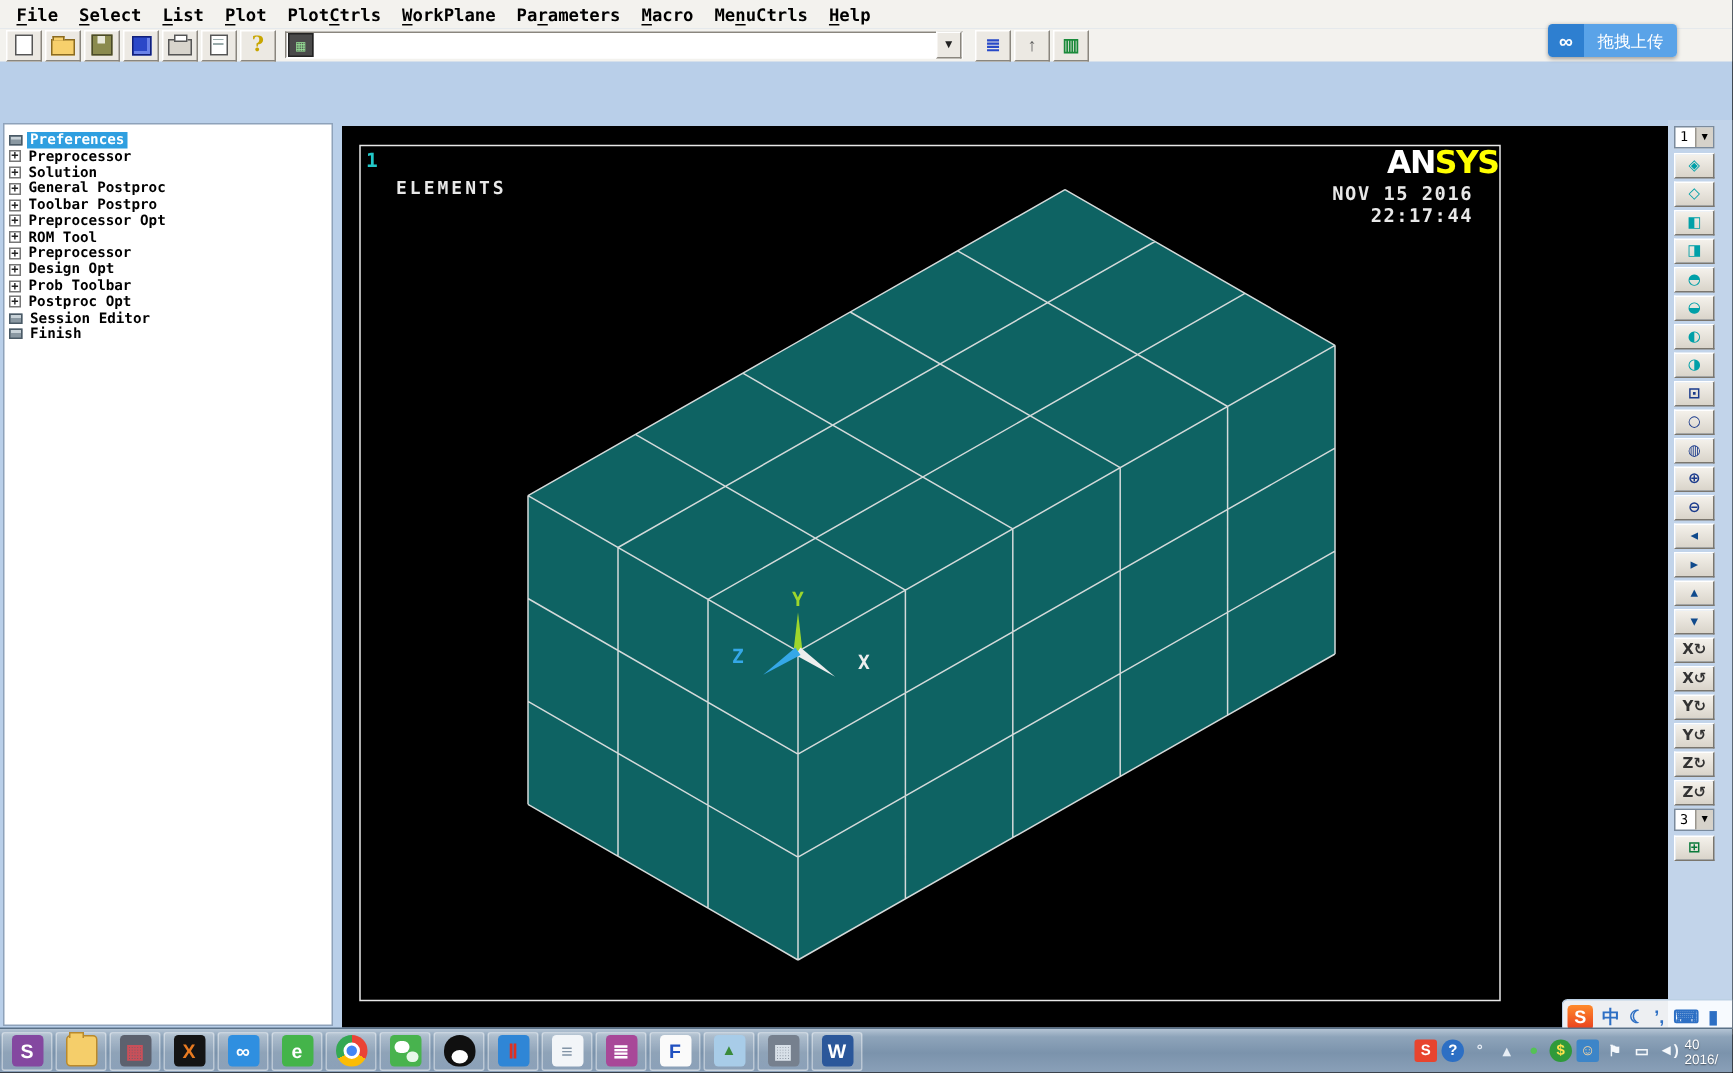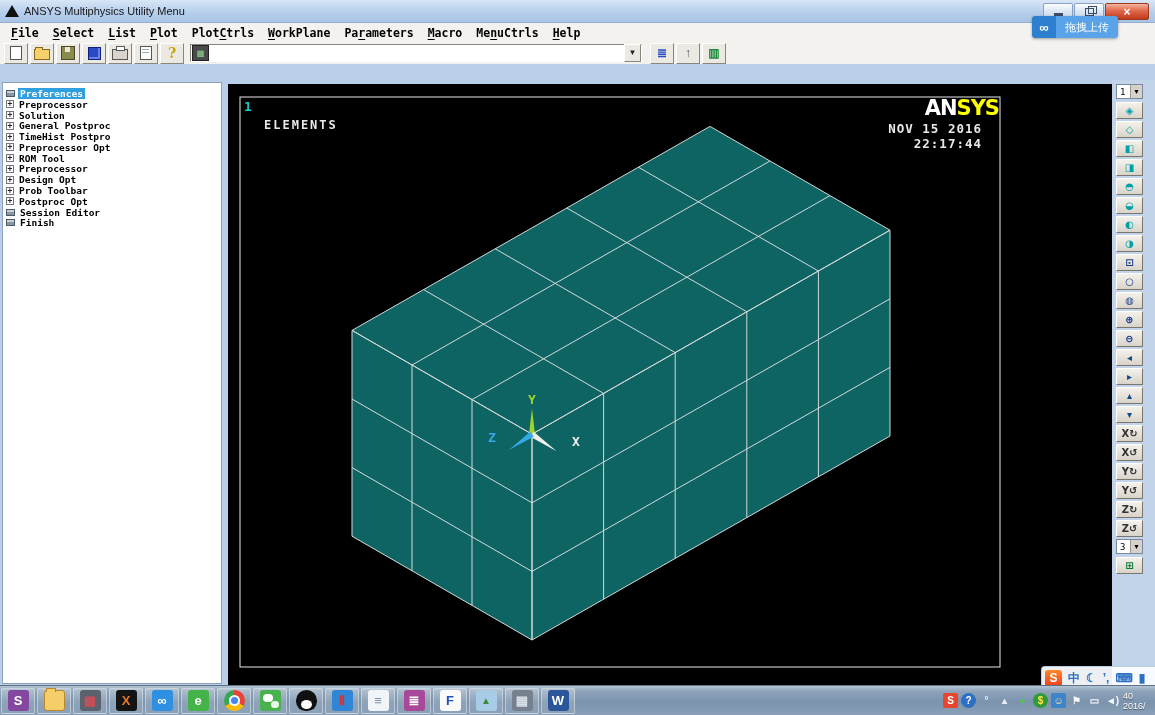--- a/index.html
+++ b/index.html
@@ -143,35 +143,20 @@
   .clock{width:32px;overflow:hidden;color:#fff;font-size:9px;line-height:10px;text-align:left;
     text-shadow:0 1px 1px rgba(0,0,0,.5);margin-left:3px;white-space:nowrap;}
 </style>
 </head>
 <body>
 
 <div class="screen" data-name="desktop-screen">
 
   <div class="app" data-name="ansys-window">
 
-    <div class="titlebar" data-name="title-bar">
-      <span class="app-logo" data-name="ansys-app-icon"></span>
-      <span class="title-text" data-name="window-title">ANSYS Multiphysics Utility Menu</span>
-      <span class="win-controls" data-name="window-controls">
-        <span class="win-btn" data-name="minimize-button">
-            <span class="glyph-min" data-name="minimize-icon"></span>
-          </span>
-        <span class="win-btn" data-name="restore-button">
-            <span class="glyph-restore" data-name="restore-icon"></span>
-          </span>
-        <span class="win-btn close" data-name="close-button">
-            <span class="glyph-close" data-name="close-icon">×</span>
-          </span>
-      </span>
-    </div>
 
     <div class="menubar" data-name="menu-bar">
         <span class="menu-item" data-name="menu-file"><u>F</u>ile</span>
         <span class="menu-item" data-name="menu-select"><u>S</u>elect</span>
         <span class="menu-item" data-name="menu-list"><u>L</u>ist</span>
         <span class="menu-item" data-name="menu-plot"><u>P</u>lot</span>
         <span class="menu-item" data-name="menu-plotctrls">Plot<u>C</u>trls</span>
         <span class="menu-item" data-name="menu-workplane"><u>W</u>orkPlane</span>
         <span class="menu-item" data-name="menu-parameters">Pa<u>r</u>ameters</span>
         <span class="menu-item" data-name="menu-macro"><u>M</u>acro</span>
@@ -237,21 +222,21 @@
             <div class="tree-item" data-name="menu-item-solution">
               <span class="box-plus" data-name="expand-icon">+</span>
               <span class="tree-label" data-name="tree-item-label">Solution</span>
             </div>
             <div class="tree-item" data-name="menu-item-general-postproc">
               <span class="box-plus" data-name="expand-icon">+</span>
               <span class="tree-label" data-name="tree-item-label">General Postproc</span>
             </div>
             <div class="tree-item" data-name="menu-item-timehist-postpro">
               <span class="box-plus" data-name="expand-icon">+</span>
-              <span class="tree-label" data-name="tree-item-label">TimeHist Postpro</span>
+              <span class="tree-label" data-name="tree-item-label">Toolbar Postpro</span>
             </div>
             <div class="tree-item" data-name="menu-item-topological-opt">
               <span class="box-plus" data-name="expand-icon">+</span>
               <span class="tree-label" data-name="tree-item-label">Preprocessor Opt</span>
             </div>
             <div class="tree-item" data-name="menu-item-rom-tool">
               <span class="box-plus" data-name="expand-icon">+</span>
               <span class="tree-label" data-name="tree-item-label">ROM Tool</span>
             </div>
             <div class="tree-item" data-name="menu-item-designxplorer">

